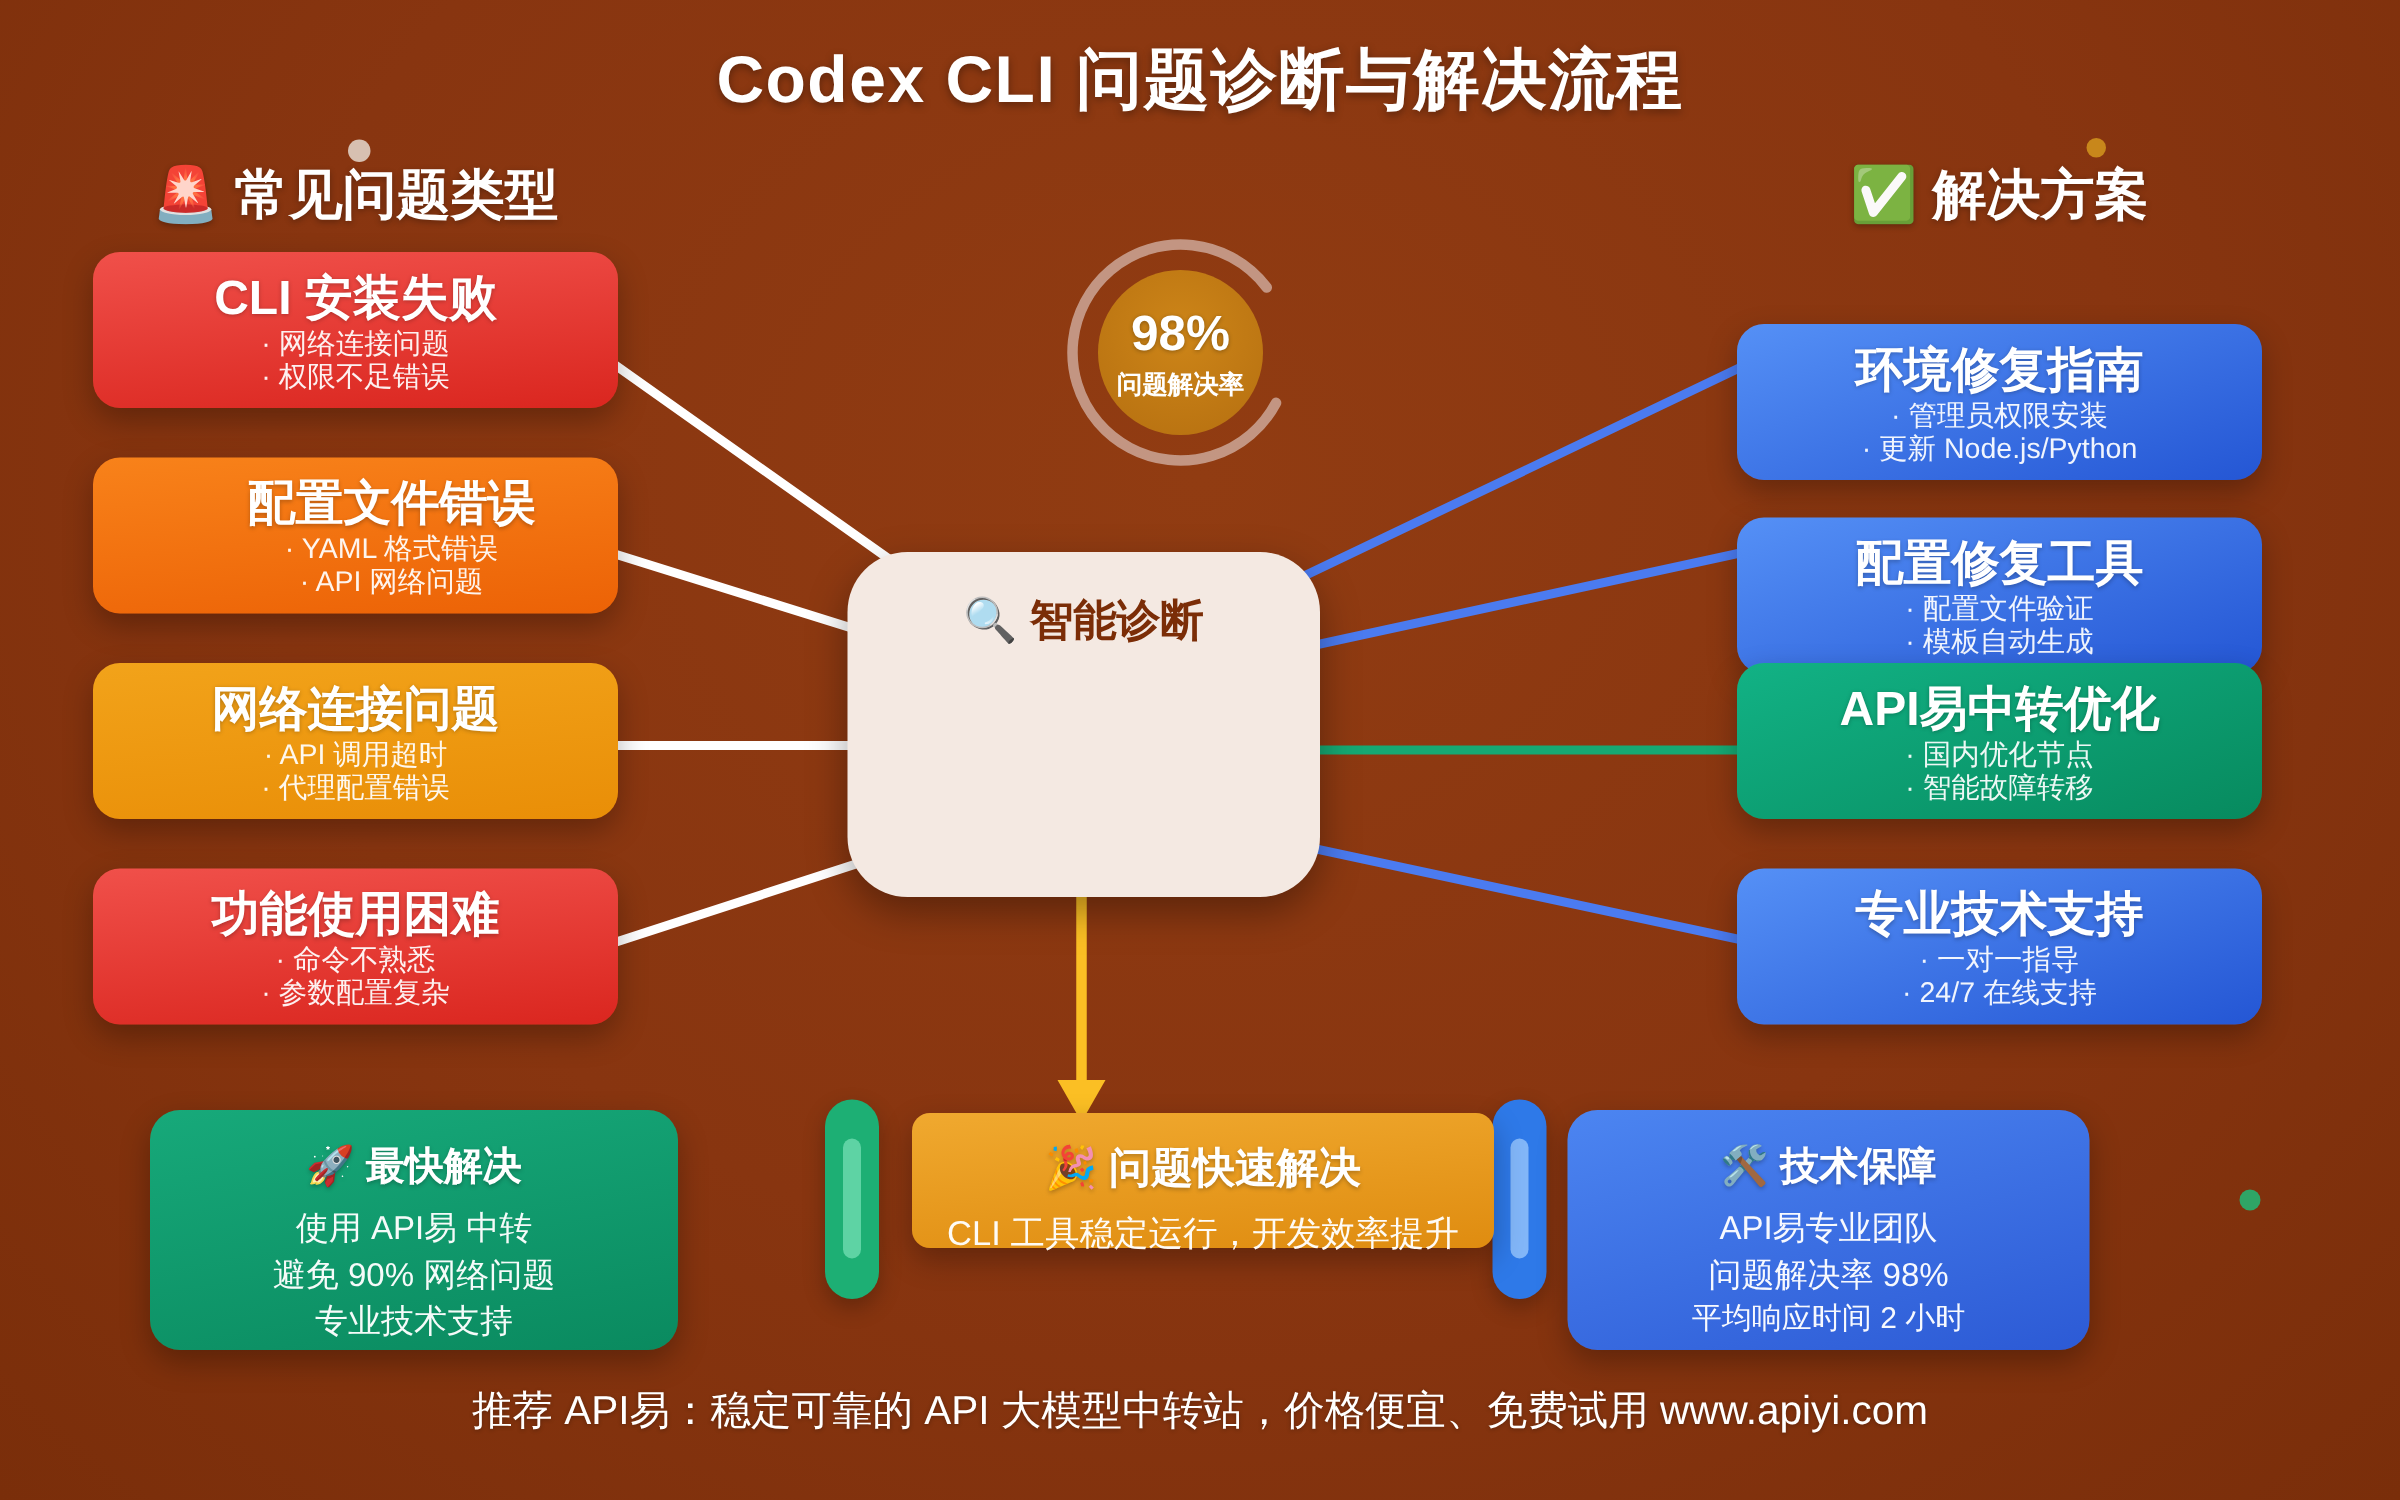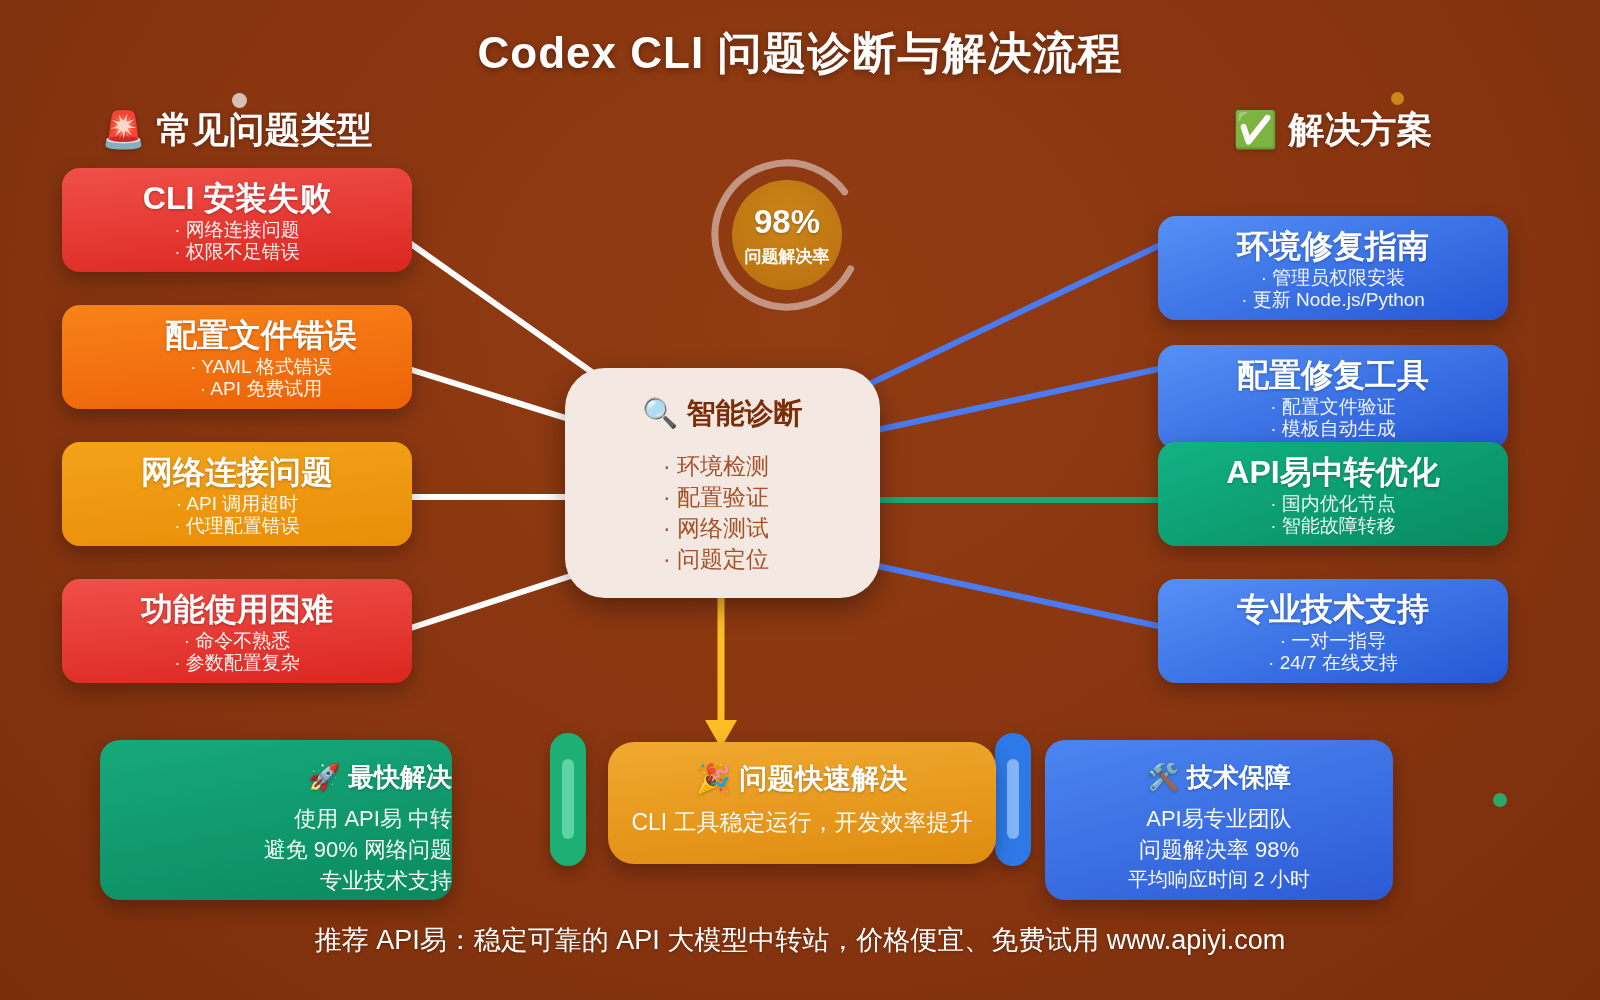--- a/index.html
+++ b/index.html
@@ -26,21 +26,21 @@
   }
   .side-card{width:350px;height:104px;padding-top:16px;}
   .side-card .t{font-size:32px;font-weight:bold;line-height:29px;text-shadow:0 1px 3px rgba(0,0,0,.25);}
   .side-card .bl{margin-top:6px;font-size:19px;line-height:22px;color:rgba(255,255,255,.93);}
   .b::before{content:"· ";}
   .grad-red{background:linear-gradient(175deg,#f0504a 0%,#da261f 100%);}
   .grad-orange{background:linear-gradient(175deg,#f8821a 0%,#ec6206 100%);padding-left:48px;}
   .grad-amber{background:linear-gradient(175deg,#f2a31a 0%,#e98e07 100%);}
   .grad-blue{background:linear-gradient(160deg,#5590f6 0%,#2456d4 100%);}
   .grad-green{background:linear-gradient(160deg,#12b285 0%,#078a5e 100%);}
-  .grad-bgreen{background:linear-gradient(170deg,#17a97a 0%,#0a8a5f 100%);text-align:right;}
+  .grad-bgreen{background:linear-gradient(170deg,#17a97a 0%,#0a8a5f 100%);}
   .grad-yellow{background:linear-gradient(175deg,#f0a92f 0%,#df8c10 100%);}
   .grad-bblue{background:linear-gradient(165deg,#4c85f1 0%,#2c5ad5 100%);}
 
   .gauge{position:absolute;left:707px;top:155px;width:160px;height:160px;z-index:2;}
   .gauge svg{position:absolute;left:0;top:0;}
   .gauge .disc{
     position:absolute;left:25px;top:25px;width:110px;height:110px;border-radius:50%;
     background:radial-gradient(circle at 50% 38%,#cd8518 0%,#b56f10 100%);
     display:flex;flex-direction:column;align-items:center;justify-content:center;color:#fff;
   }
@@ -60,21 +60,21 @@
   .pill .inner{position:absolute;left:12px;top:26px;width:12px;height:80px;border-radius:6px;}
   .pill-green{left:550px;background:#1daf74;}
   .pill-green .inner{background:#5ed3a4;}
   .pill-blue{left:995px;background:#2e79e8;}
   .pill-blue .inner{background:#82b6f8;}
 
   .bottom-card .t{font-size:26px;font-weight:bold;text-shadow:0 1px 3px rgba(0,0,0,.25);}
   .bottom-card .line{font-size:22px;line-height:31px;color:rgba(255,255,255,.96);}
   .bc-left{left:100px;top:740px;width:352px;height:160px;border-radius:20px;padding-top:20px;}
   .bc-left .lines{margin-top:8px;}
-  .bc-mid{left:608px;top:742px;width:388px;height:122px;border-radius:26px;padding-top:18px;}
+  .bc-mid{left:608px;top:742px;width:388px;height:90px;border-radius:12px;padding-top:18px;}
   .bc-mid .t{font-size:28px;}
   .bc-mid .line{margin-top:9px;font-size:23px;}
   .bc-right{left:1045px;top:740px;width:348px;height:160px;border-radius:20px;padding-top:20px;}
   .bc-right .lines{margin-top:8px;}
   .bc-right .line.small{font-size:20px;line-height:28px;}
 
   .footer{
     position:absolute;left:0;top:922px;width:100%;text-align:center;
     font-size:27px;color:#ffffff;z-index:2;text-shadow:0 1px 3px rgba(0,0,0,.3);
   }
@@ -116,21 +116,21 @@
     <div class="bl">
       <div class="b">网络连接问题</div>
       <div class="b">权限不足错误</div>
     </div>
   </div>
 
   <div class="card side-card grad-orange" style="left:62px;top:305px;">
     <div class="t">配置文件错误</div>
     <div class="bl">
       <div class="b">YAML 格式错误</div>
-      <div class="b">API 免费试用</div>
+      <div class="b">API 网络问题</div>
     </div>
   </div>
 
   <div class="card side-card grad-amber" style="left:62px;top:442px;">
     <div class="t">网络连接问题</div>
     <div class="bl">
       <div class="b">API 调用超时</div>
       <div class="b">代理配置错误</div>
     </div>
   </div>
@@ -187,26 +187,20 @@
       <div class="v">98%</div>
       <div class="l">问题解决率</div>
     </div>
   </div>
 
   <div class="card center-card">
     <div class="t">
       <span>🔍</span>
       <span>智能诊断</span>
     </div>
-    <div class="items">
-      <div class="b">环境检测</div>
-      <div class="b">配置验证</div>
-      <div class="b">网络测试</div>
-      <div class="b">问题定位</div>
-    </div>
   </div>
 
   <div class="pill pill-green">
       <div class="inner"></div>
     </div>
   <div class="pill pill-blue">
       <div class="inner"></div>
     </div>
 
   <div class="card bottom-card bc-left grad-bgreen">

